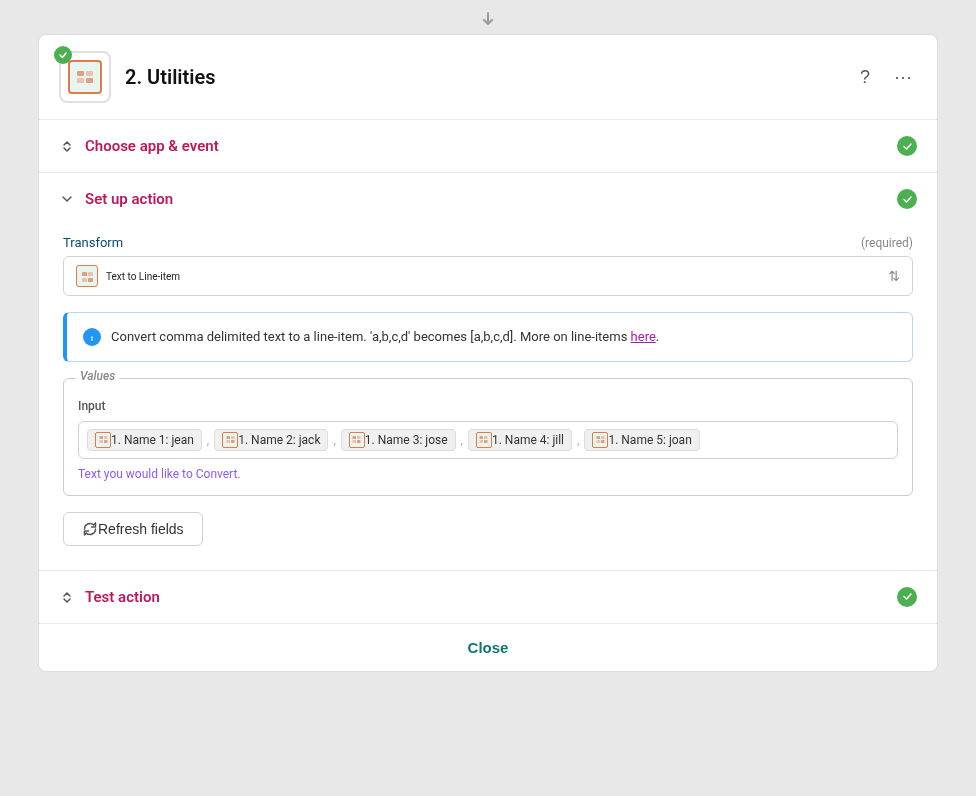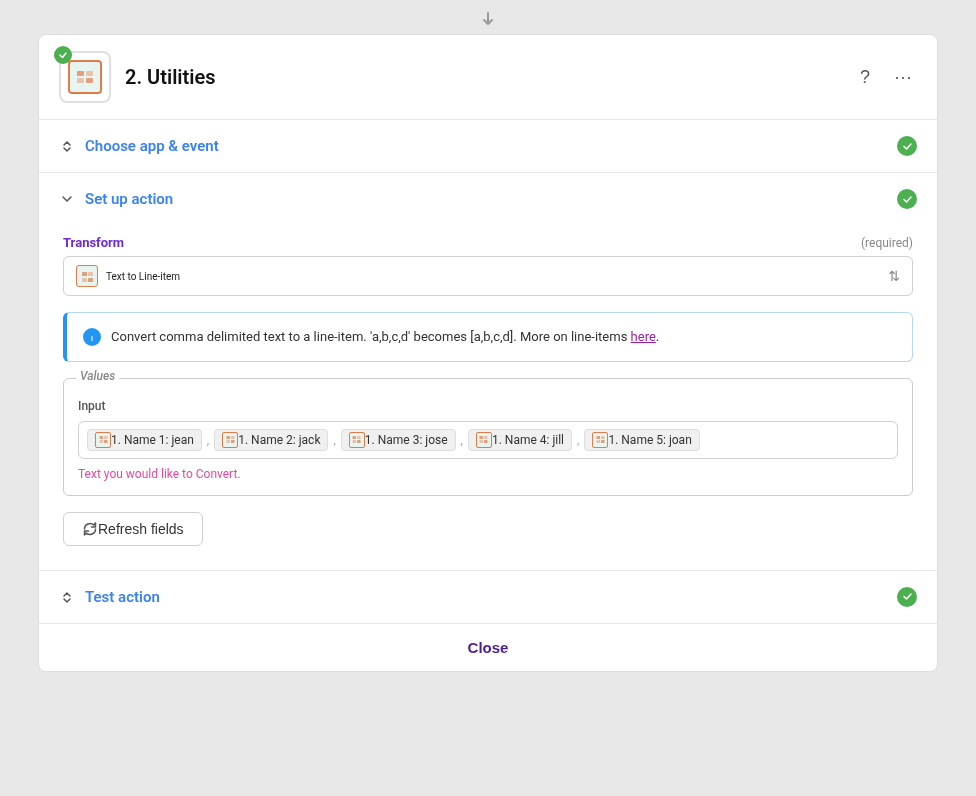--- a/index.html
+++ b/index.html
@@ -129,21 +129,21 @@
       display: flex;
       align-items: center;
       justify-content: center;
       color: #555;
       font-size: 12px;
       flex-shrink: 0;
     }
     .section-title {
       font-size: 15px;
       font-weight: 600;
-      color: #3b82f6;
+      color: #be185d;
       flex: 1;
     }
     .section-check {
       width: 20px;
       height: 20px;
       background: #4caf50;
       border-radius: 50%;
       display: flex;
       align-items: center;
       justify-content: center;
@@ -156,22 +156,22 @@
     
     .field-group { margin-bottom: 16px; }
     .field-label-row {
       display: flex;
       justify-content: space-between;
       align-items: center;
       margin-bottom: 6px;
     }
     .field-label {
       font-size: 13px;
-      font-weight: 700;
-      color: #6d28d9;
+      font-weight: 400;
+      color: #0c4a6e;
     }
     .field-required {
       font-size: 12px;
       color: #888;
     }
     .select-wrapper {
       position: relative;
       border: 1.5px solid #d0d0d0;
       border-radius: 6px;
       background: #fff;
@@ -295,21 +295,21 @@
       flex-shrink: 0;
     }
     .tag-icon svg { width: 9px; height: 9px; }
     .tag-sep {
       color: #aaa;
       font-size: 12px;
       margin: 0 1px;
     }
     .helper-text {
       font-size: 12px;
-      color: #ec4899;
+      color: #8b5cf6;
       margin-top: 2px;
     }
     
     .refresh-btn {
       display: flex;
       align-items: center;
       padding: 8px 18px;
       border: 1.5px solid #d0d0d0;
       border-radius: 6px;
       background: #fff;
@@ -324,21 +324,21 @@
     }
     
     .close-row {
       border-top: 1px solid #e8e8e8;
       padding: 14px 20px;
       text-align: center;
     }
     .close-btn {
       background: transparent;
       border: none;
-      color: #4c1d95;
+      color: #0f766e;
       font-size: 15px;
       font-weight: 600;
       cursor: pointer;
     }
   </style>
 </head>
 <body>
 
 <div class="page-wrapper">
 

